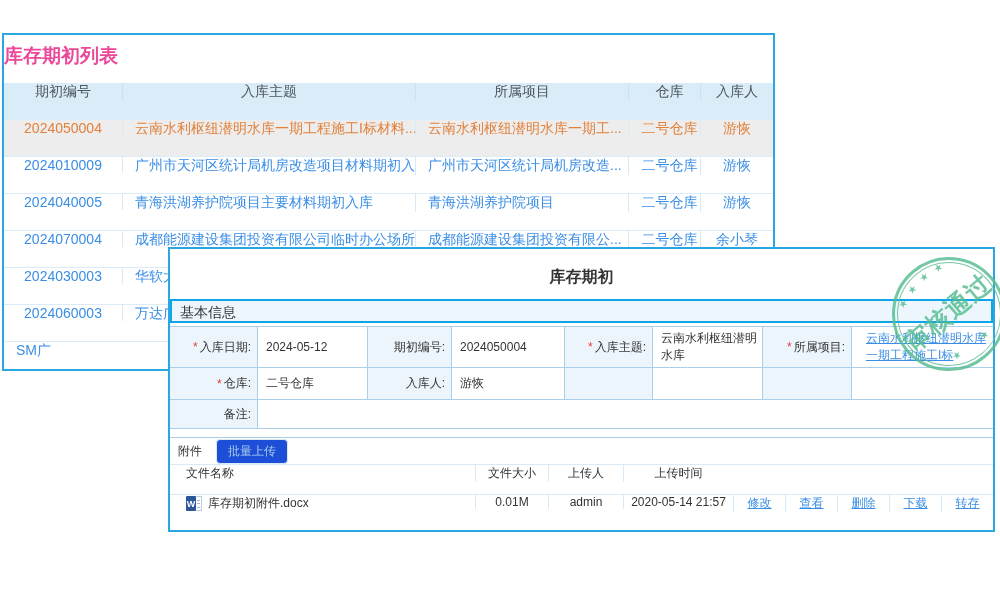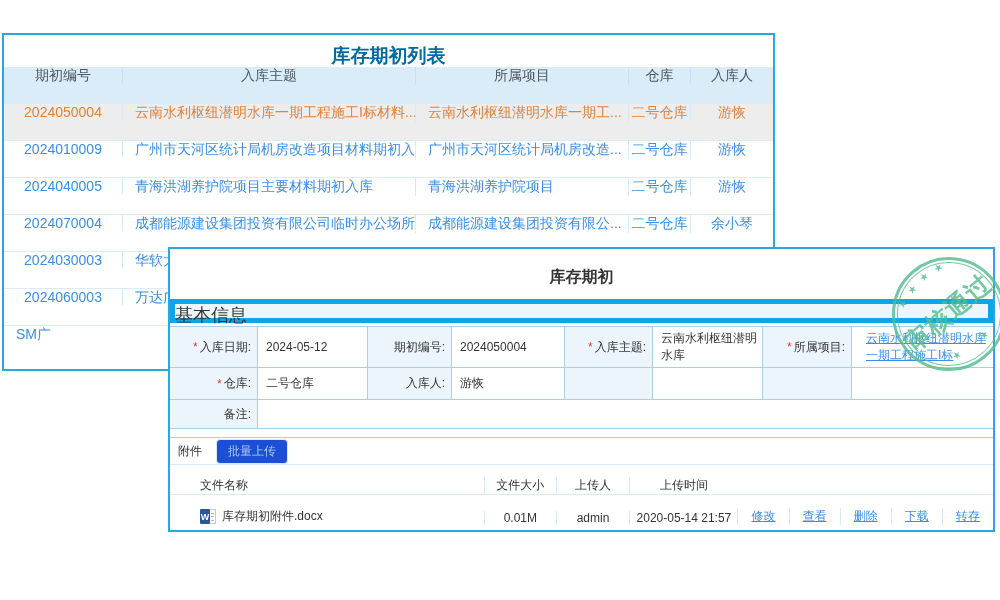--- a/index.html
+++ b/index.html
@@ -3,62 +3,62 @@
 <meta charset="utf-8">
 <style>
   * { margin:0; padding:0; box-sizing:border-box; }
   html,body { width:1000px; height:600px; background:#fff; overflow:hidden;
               font-family:"Liberation Sans","DejaVu Sans",sans-serif; color:#333; }
   .stage { position:relative; width:1000px; height:600px; }
 
   
   .list-panel { position:absolute; left:2px; top:33px; width:773px; height:338px;
                 background:#fff; border:2px solid #2aa7e0; overflow:hidden; z-index:1; }
-  .list-title { height:32px; line-height:42px; text-align:center; font-size:19px;
-                font-weight:bold; color:#0369a1; }
+  .list-title { height:48px; line-height:42px; text-align:left; font-size:19px;
+                font-weight:bold; color:#ec4899; }
   .lrow { display:flex; width:100%; height:37px; align-items:flex-start; }
   .lrow > div { border-right:1px solid #d6eaf7; display:flex; align-items:center;
                 overflow:hidden; white-space:nowrap; font-size:14px; }
   .lrow > div:last-child { border-right:none; }
   .c1 { width:119px; justify-content:center; }
   .c2 { width:293px; padding-left:12px; }
   .c3 { width:213px; padding-left:12px; }
-  .c4 { width:62px;  justify-content:center; }
+  .c4 { width:62px;  justify-content:center;margin-left:10px; }
   .c5 { flex:1; justify-content:center; }
   .lhead { height:36px; background:#d9ecf8; color:#4d565e; }
   .lhead > div { border-right:1px solid #c7e2f4; justify-content:center; padding-left:0; }
   .lhead > div:last-child { border-right:none; }
   .lrow.data { border-top:1px solid #d9ecf7; color:#3a8ee6; cursor:pointer; }
   .lrow.data.selected { background:#ededed; color:#e2813b; }
 
   
   .detail-panel { position:absolute; left:168px; top:247px; width:827px; height:285px;
                   background:#fff; border:2px solid #2aa7e0; overflow:hidden; z-index:2; }
   .detail-title { height:50px; line-height:56px; text-align:center; font-size:16px;
                   font-weight:bold; color:#333; }
   .section-bar { height:24px; line-height:22px; background:#edf6fc;
-                 border:5px solid #0ea5e9; font-size:18px; padding-left:0; color:#333; }
+                 border:2px solid #0ea5e9; font-size:14px; padding-left:8px; color:#333; }
   .form { display:grid; grid-template-columns:88px 110px 84px 113px 88px 110px 89px 1fr;
           grid-template-rows:41px 32px 29px; border-top:1px solid #abcfe9; margin-top:3px; }
   .form > div { border-right:1px solid #abcfe9; border-bottom:1px solid #abcfe9;
                 font-size:12px; display:flex; align-items:center; overflow:hidden; }
   .form > div:nth-child(8n), .form .last { border-right:none; }
   .lbl { background:#ecf5fc; justify-content:flex-end; padding-right:6px; color:#333; }
   .val { background:#fff; padding-left:8px; }
   .req { color:#e23b3b; margin-right:2px; }
   .span7 { grid-column: span 7; border-right:none !important; }
   .proj-link { color:#3a8ee6; text-decoration:underline; line-height:1.45;
                padding:2px 2px 2px 6px; white-space:normal; cursor:pointer; }
 
   .attach-bar { margin-top:8px; border-top:1px solid #abcfe9; height:27px;
                 display:flex; align-items:center; padding-left:8px; font-size:12px; gap:14px; }
   .btn-batch { background:#1d4ed8; border:1px solid #d9eaf4; border-radius:4px;
                color:#a9cee9; font-size:12px; padding:3px 11px; cursor:not-allowed; }
   .atable { width:100%; font-size:12px; }
-  .arow { display:flex; height:31px; align-items:flex-end;padding-left:14px; }
+  .arow { display:flex; height:31px; align-items:flex-start; }
   .arow > div { display:flex; align-items:center; justify-content:center;
                 border-left:1px solid #d6eaf7; overflow:hidden; white-space:nowrap; }
   .arow > div:first-child { border-left:none; justify-content:flex-start; padding-left:16px; }
   .ahead { border-top:1px solid #d6eaf7; border-bottom:1px solid #d6eaf7; color:#333; }
   .adata { height:30px; }
   .a1 { width:305px; gap:6px; } .a2 { width:73px; } .a3 { width:75px; } .a4 { width:110px; }
   .aact { width:52px; }
   .aact a { color:#3a8ee6; text-decoration:underline; cursor:pointer; }
 
   .word-icon { display:inline-flex; width:16px; height:15px; flex:0 0 16px; }

